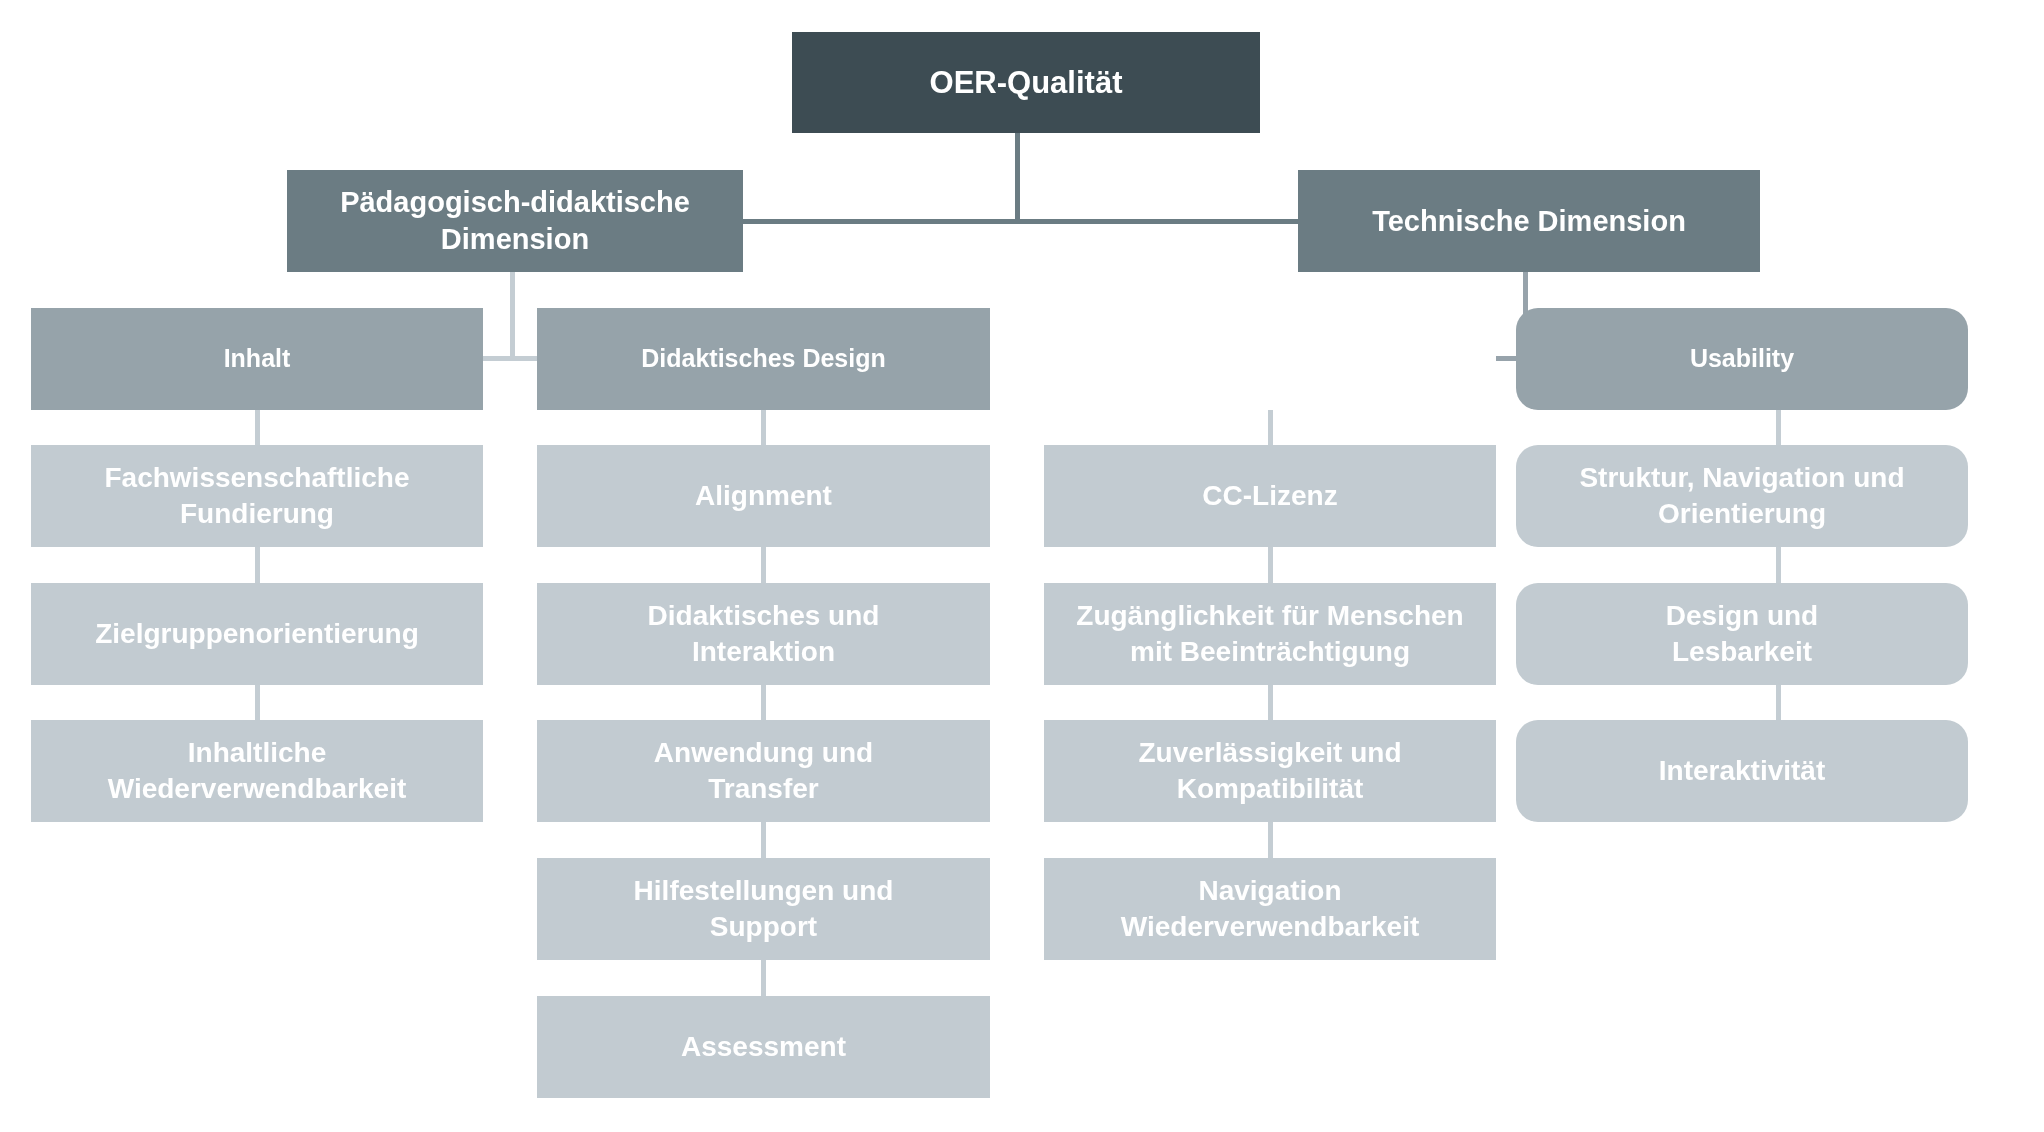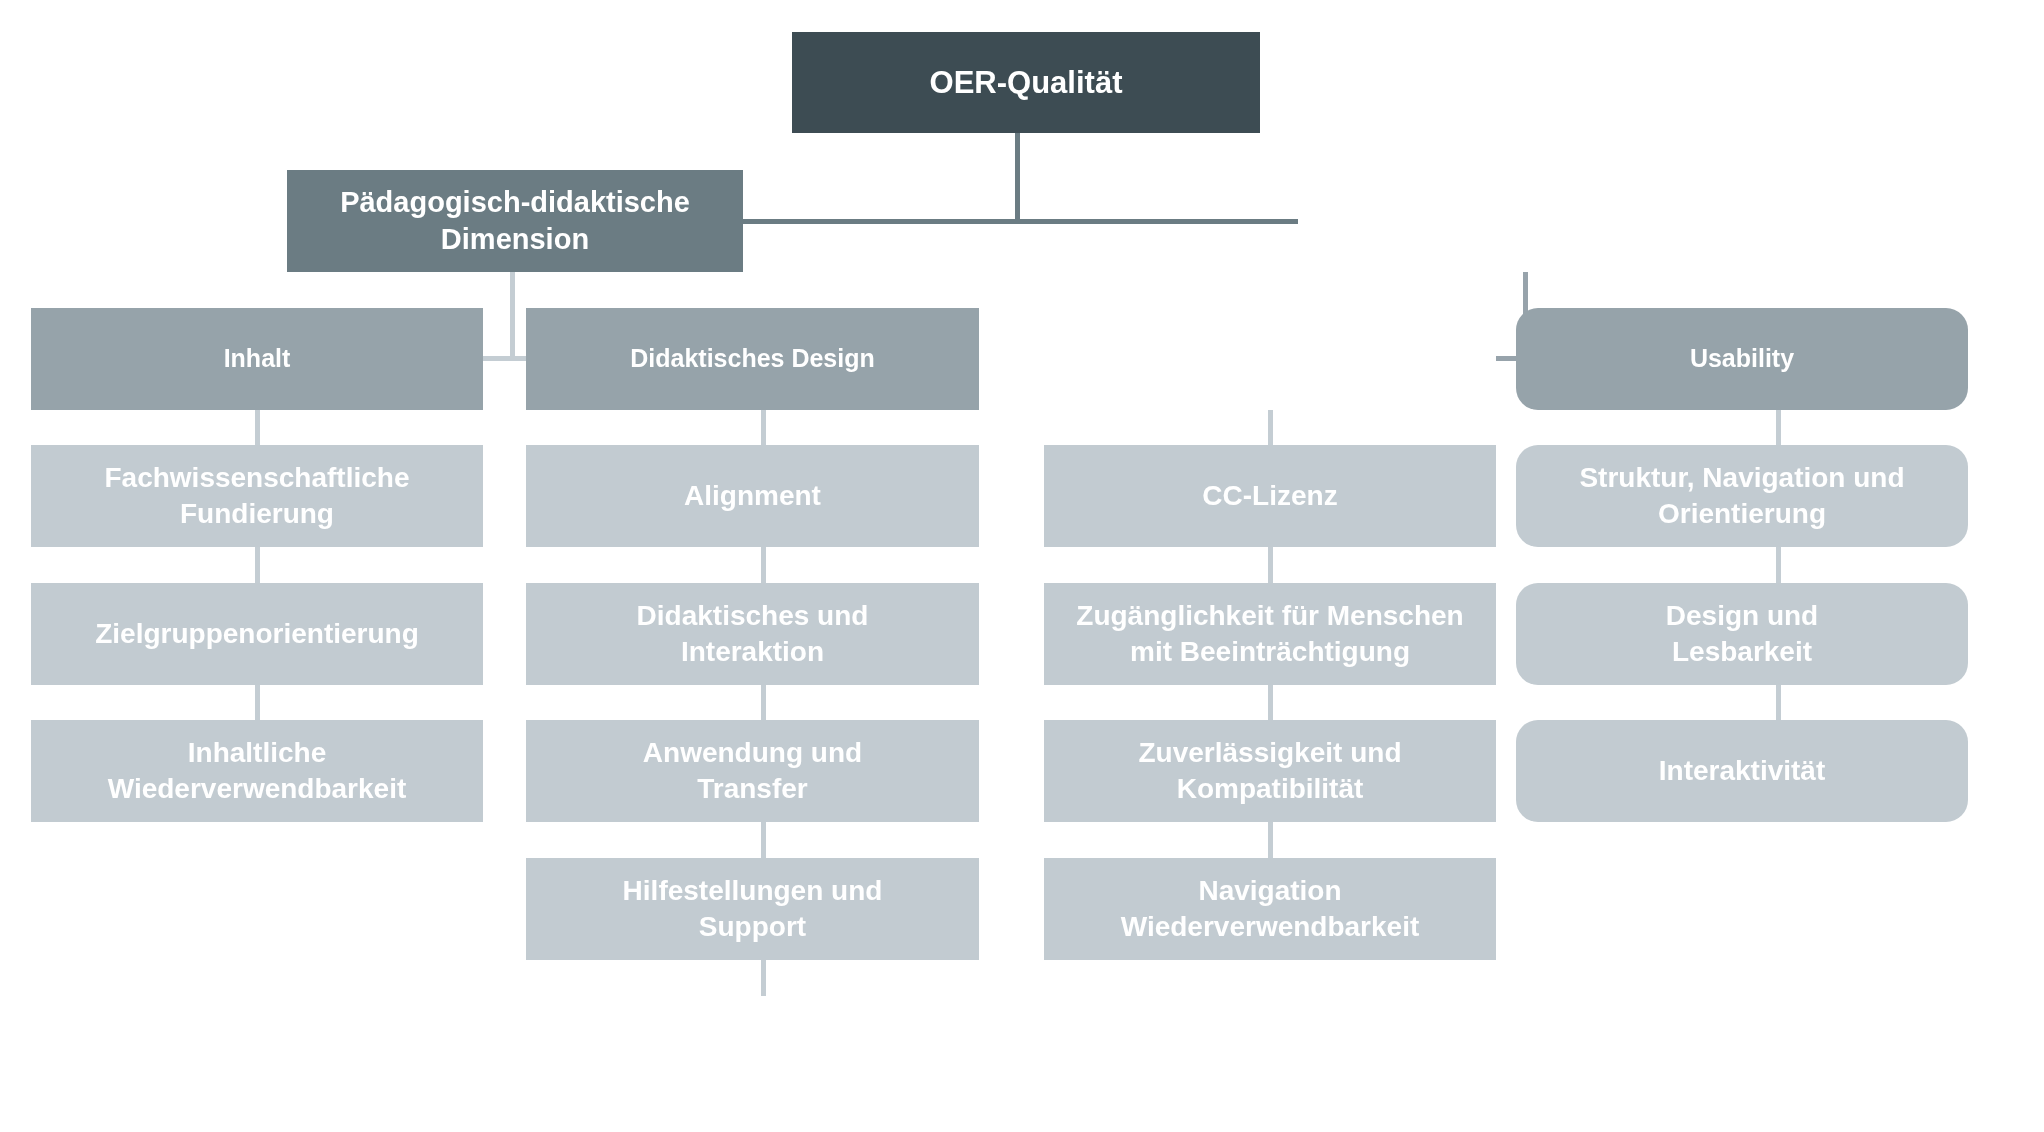--- a/index.html
+++ b/index.html
@@ -19,21 +19,21 @@
     white-space:pre-line;
     line-height:1.27;
   }
   .root{left:792px;top:32px;width:468px;height:101px;background:#3D4C53;font-size:31px;}
   .dim{top:170px;height:102px;background:#6B7C83;font-size:29px;}
   .dim-left{left:287px;width:456px;}
   .dim-right{left:1298px;width:462px;}
   .cat{top:308px;height:102px;background:#96A3AA;font-size:25px;}
   .item{height:102px;background:#C2CBD1;font-size:28px;}
   .c0{left:31px;width:452px;}
-  .c1{left:526px;width:453px;}
+  .c1{left:537px;width:453px;}
   .c2{left:1044px;width:452px;}
   .c3{left:1516px;width:452px;border-radius:22px;}
   .r0{top:445px;}.r1{top:583px;}.r2{top:720px;}.r3{top:858px;}.r4{top:996px;}
   .line{position:absolute;}
   .line.slate{background:#6B7C83;}
   .line.light{background:#C4CDD3;}
   .line.med{background:#97A3AB;}
   .v{width:5px;}
   .h{height:5px;}
 </style>
@@ -67,38 +67,40 @@
   <div class="line light v" style="left:1268px;top:822px;height:36px;"></div>
 
   <div class="line light v" style="left:1776px;top:410px;height:35px;"></div>
   <div class="line light v" style="left:1776px;top:547px;height:36px;"></div>
   <div class="line light v" style="left:1776px;top:685px;height:35px;"></div>
 
   <div class="box root">OER-Qualität</div>
 
   <div class="box dim dim-left">Pädagogisch-didaktische
 Dimension</div>
+  <div class="box dim dim-right">Technische Dimension</div>
 
   <div class="box cat c0">Inhalt</div>
   <div class="box cat c1">Didaktisches Design</div>
   <div class="box cat c3">Usability</div>
 
   <div class="box item c0 r0">Fachwissenschaftliche
 Fundierung</div>
   <div class="box item c0 r1">Zielgruppenorientierung</div>
   <div class="box item c0 r2">Inhaltliche
 Wiederverwendbarkeit</div>
 
   <div class="box item c1 r0">Alignment</div>
   <div class="box item c1 r1">Didaktisches und
 Interaktion</div>
   <div class="box item c1 r2">Anwendung und
 Transfer</div>
   <div class="box item c1 r3">Hilfestellungen und
 Support</div>
+  <div class="box item c1 r4">Assessment</div>
 
   <div class="box item c2 r0">CC-Lizenz</div>
   <div class="box item c2 r1">Zugänglichkeit für Menschen
 mit Beeinträchtigung</div>
   <div class="box item c2 r2">Zuverlässigkeit und
 Kompatibilität</div>
   <div class="box item c2 r3">Navigation
 Wiederverwendbarkeit</div>
 
   <div class="box item c3 r0">Struktur, Navigation und

